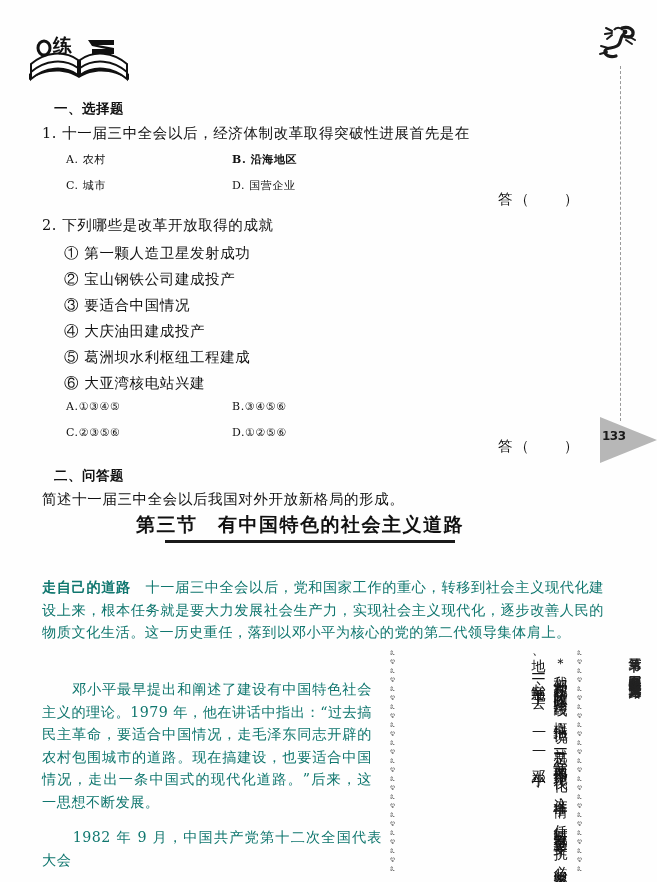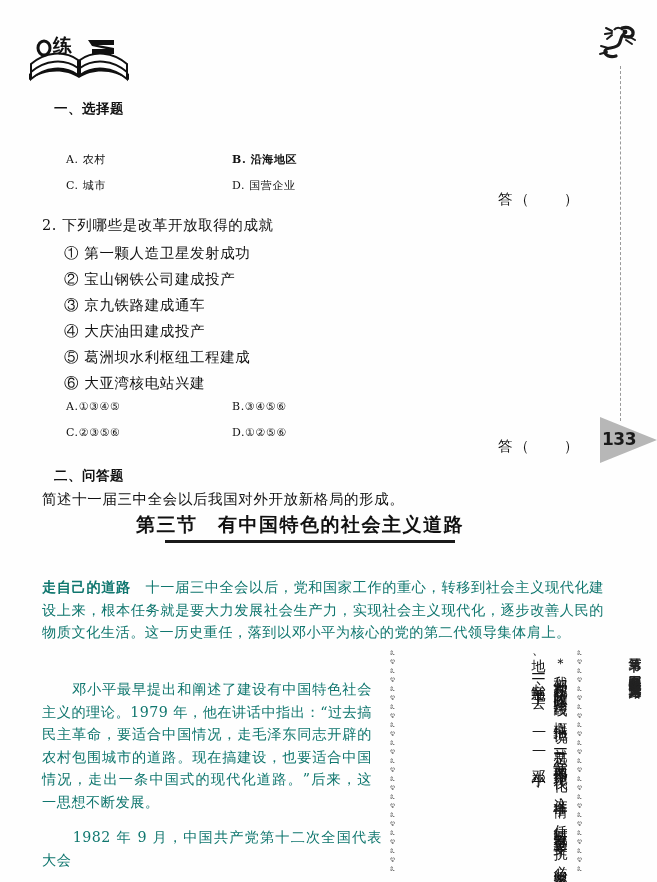--- a/index.html
+++ b/index.html
@@ -60,21 +60,21 @@
     border-top: 23px solid transparent;
     border-bottom: 23px solid transparent;
     border-left: 57px solid #b7b7b7;
   }
   #page-number-pennant .num {
     position: absolute;
     left: 2px;
     top: 12px;
     font-family: "DejaVu Sans", "Liberation Sans", sans-serif;
     font-weight: bold;
-    font-size: 17px;
+    font-size: 12px;
     color: #1a1a1a;
     letter-spacing: -0.5px;
   }
 
   
   #side-tab {
     position: absolute;
     left: 620px;
     top: 648px;
     width: 22px;
@@ -254,33 +254,34 @@
 
   <div id="page-number-pennant">
     <div class="tri"></div>
     <div class="num">133</div>
   </div>
 
   <div id="side-tab">第三节　有中国特色的社会主义道路</div>
 
   <div class="ex-head" style="left:54px; top:100px;">一、选择题</div>
 
+  <div class="ex-line" style="left:42px; top:124px;">1. 十一届三中全会以后，经济体制改革取得突破性进展首先是在</div>
 
   <div class="ex-opt" style="left:66px; top:152px;">A. 农村</div>
   <div class="ex-opt" style="left:232px; top:152px;font-weight:bold;">B. 沿海地区</div>
   <div class="ex-opt" style="left:66px; top:178px;">C. 城市</div>
   <div class="ex-opt" style="left:232px; top:178px;">D. 国营企业</div>
 
   <div class="answer-blank" style="left:498px; top:190px;">答（　　）</div>
 
   <div class="ex-line" style="left:42px; top:216px;">2. 下列哪些是改革开放取得的成就</div>
 
   <div class="ex-item" style="left:64px; top:244px;">① 第一颗人造卫星发射成功</div>
   <div class="ex-item" style="left:64px; top:270px;">② 宝山钢铁公司建成投产</div>
-  <div class="ex-item" style="left:64px; top:296px;">③ 京九铁路建成通车</div>
+  <div class="ex-item" style="left:64px; top:296px;">③ 要适合中国情况</div>
   <div class="ex-item" style="left:64px; top:322px;">④ 大庆油田建成投产</div>
   <div class="ex-item" style="left:64px; top:348px;">⑤ 葛洲坝水利枢纽工程建成</div>
   <div class="ex-item" style="left:64px; top:374px;">⑥ 大亚湾核电站兴建</div>
 
   <div class="ex-opt" style="left:66px; top:400px;">A.①③④⑤</div>
   <div class="ex-opt" style="left:232px; top:400px;">B.③④⑤⑥</div>
   <div class="ex-opt" style="left:66px; top:426px;">C.②③⑤⑥</div>
   <div class="ex-opt" style="left:232px; top:426px;">D.①②⑤⑥</div>
 
   <div class="answer-blank" style="left:498px; top:437px;">答（　　）</div>

